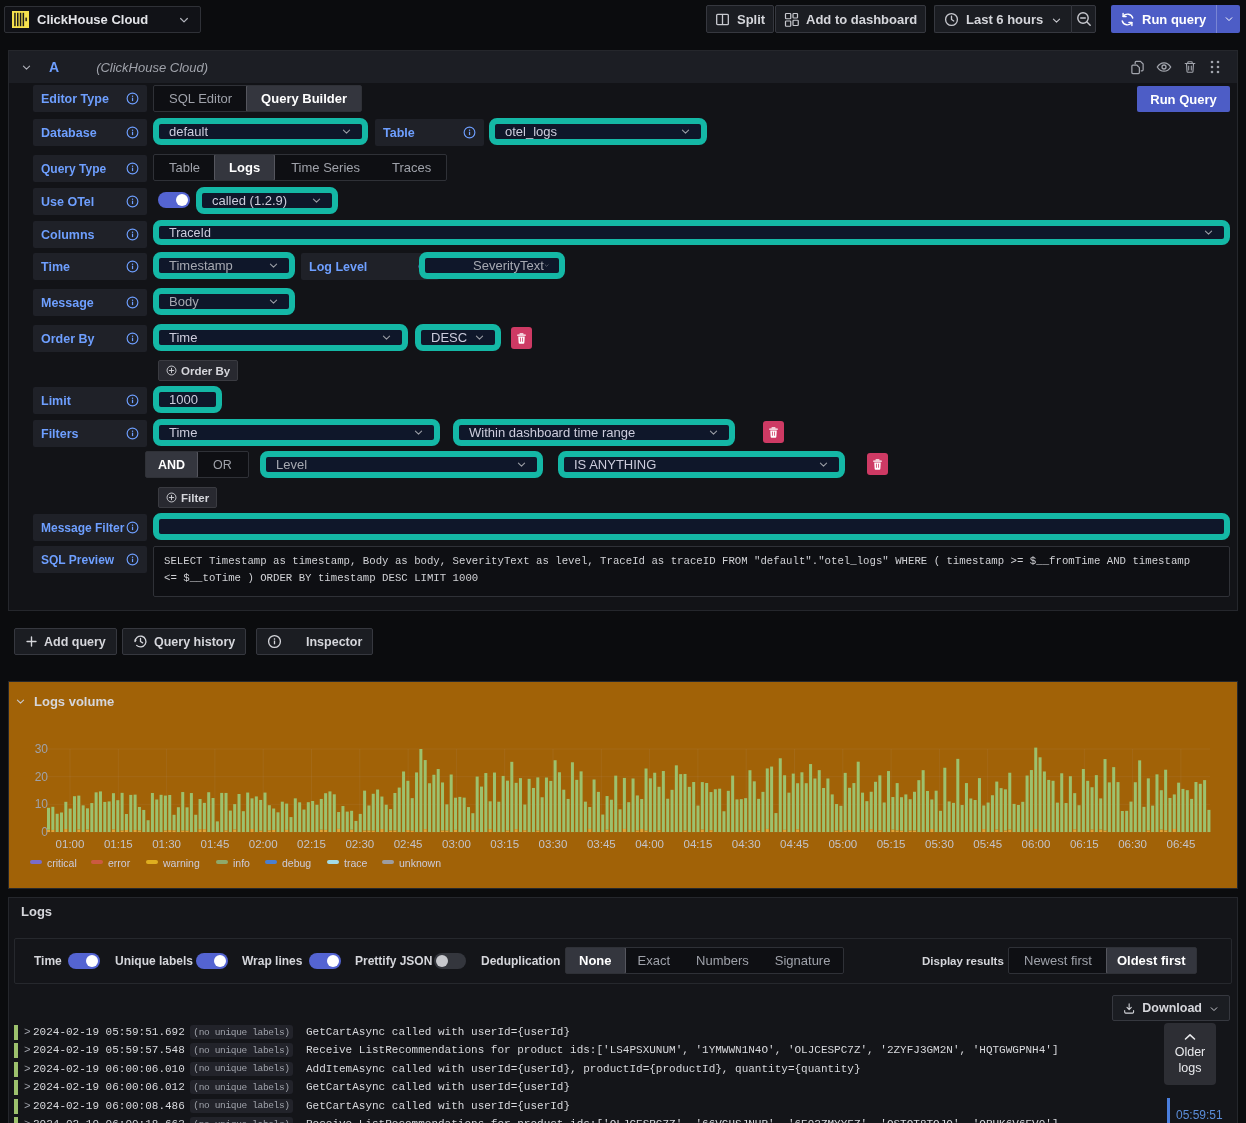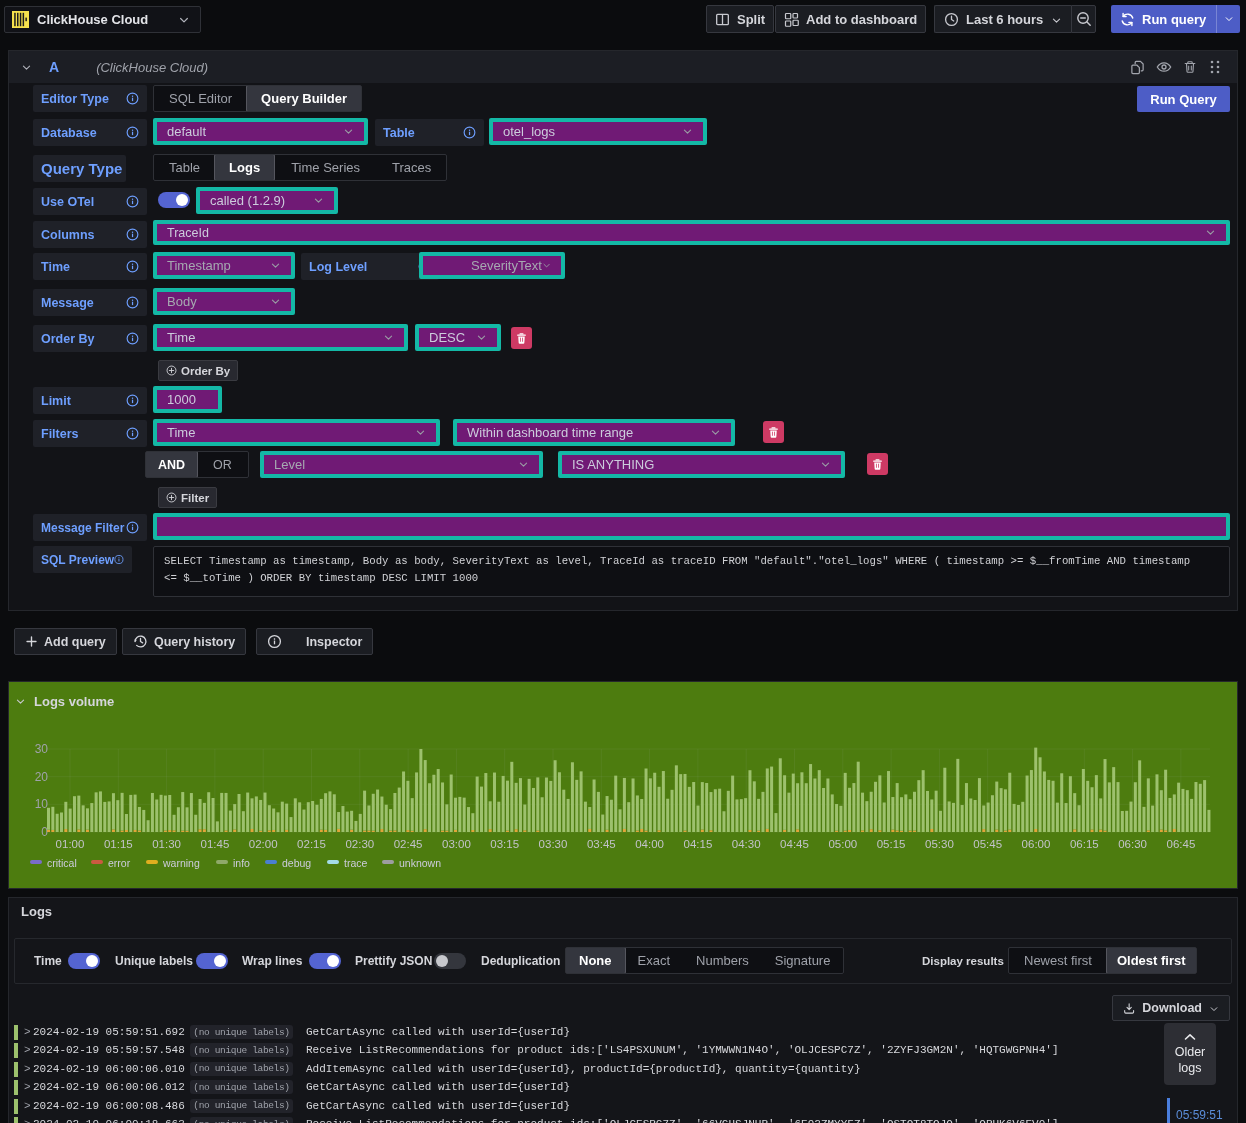--- a/index.html
+++ b/index.html
@@ -1,17 +1,17 @@
 <!DOCTYPE html>
 <html><head><meta charset="utf-8"><style>
 *{margin:0;padding:0;box-sizing:border-box;}
 html,body{width:1246px;height:1123px;background:#0b0c0e;font-family:"Liberation Sans",sans-serif;overflow:hidden;position:relative;}
 .abs{position:absolute;}
 .lbl{position:absolute;background:#1f2128;color:#6e9fff;font-size:12px;font-weight:700;display:flex;align-items:center;padding:0 8px 0 8px;height:27px;border-radius:2px;justify-content:space-between;white-space:nowrap;}
-.inp{position:absolute;background:#701a75;border:4px solid #14b8a6;border-radius:2px;color:#ccccdc;font-size:13px;display:flex;align-items:center;padding:0 10px;height:27px;white-space:nowrap;}
+.inp{position:absolute;background:#0f172a;border:6px solid #14b8a6;border-radius:8px;color:#ccccdc;font-size:13px;display:flex;align-items:center;padding:0 10px;height:27px;white-space:nowrap;}
 .inp>svg{margin-left:auto;}
 .inp .ph{color:#a6a9b1;}
 .seg{position:absolute;background:#0e0f13;border:1px solid #2f3137;border-radius:2px;display:flex;align-items:stretch;height:27px;overflow:hidden;}
 .seg .o{display:flex;align-items:center;padding:0 13px;color:#9fa2aa;font-size:13px;white-space:nowrap;}
 .seg .sel{background:#34363e;border:1px solid #55565e;border-radius:2px;color:#fff;font-weight:700;margin:-1px;}
 .tbtn{position:absolute;background:#1b1d22;border:1px solid #36383f;border-radius:2px;display:flex;align-items:center;color:#d5d6db;font-size:13px;font-weight:700;height:28px;padding:0 8px;gap:7px;white-space:nowrap;}
 .trash{position:absolute;width:21px;height:22px;background:#ce3a64;border-radius:3px;display:flex;align-items:center;justify-content:center;}
 .sw{position:absolute;width:32px;height:16px;border-radius:8px;}
 .sw.on{background:#5464d2;}
 .sw.off{background:#34363d;}
@@ -154,21 +154,21 @@
       <rect x="7.3" y="7" width="1.5" height="4.2" fill="#6e9fff"></rect>
       <rect x="7.3" y="4.4" width="1.5" height="1.6" fill="#6e9fff"></rect>
     </svg>
   </div>
 <div class="inp" style="left:489px;top:118px;width:218px;font-size:13px;">
     <span class="">otel_logs</span>
     <svg class="ico" width="11" height="11" viewBox="0 0 16 16" fill="none">
       <path d="M3.5 6l4.5 4.5L12.5 6" stroke="#9a9da5" stroke-width="1.6" stroke-linecap="round" stroke-linejoin="round"></path>
     </svg>
   </div>
-<div class="lbl" style="left:33px;top:155px;width:93px;font-size:15px;">
+<div class="lbl" style="left:33px;top:155px;width:114px;font-size:12px;">
     <span>Query Type</span>
     <svg class="ico" width="13" height="13" viewBox="0 0 16 16" fill="none">
       <circle cx="8" cy="8" r="6.6" stroke="#6e9fff" stroke-width="1.4"></circle>
       <rect x="7.3" y="7" width="1.5" height="4.2" fill="#6e9fff"></rect>
       <rect x="7.3" y="4.4" width="1.5" height="1.6" fill="#6e9fff"></rect>
     </svg>
   </div>
 <div class="seg" style="left:153px;top:154px;">
     <div class="o" style="padding:0 15px;">Table</div>
     <div class="o sel" style="padding:0 14px;">Logs</div>
@@ -355,21 +355,21 @@
   </div>
 <div class="lbl" style="left:33px;top:514px;width:114px;font-size:12px;">
     <span>Message Filter</span>
     <svg class="ico" width="13" height="13" viewBox="0 0 16 16" fill="none">
       <circle cx="8" cy="8" r="6.6" stroke="#6e9fff" stroke-width="1.4"></circle>
       <rect x="7.3" y="7" width="1.5" height="4.2" fill="#6e9fff"></rect>
       <rect x="7.3" y="4.4" width="1.5" height="1.6" fill="#6e9fff"></rect>
     </svg>
   </div>
 <div class="inp" style="left:153px;top:513px;width:1077px;"></div>
-<div class="lbl" style="left:33px;top:546px;width:99px;font-size:12px;">
+<div class="lbl" style="left:33px;top:546px;width:114px;font-size:12px;">
     <span>SQL Preview</span>
     <svg class="ico" width="13" height="13" viewBox="0 0 16 16" fill="none">
       <circle cx="8" cy="8" r="6.6" stroke="#6e9fff" stroke-width="1.4"></circle>
       <rect x="7.3" y="7" width="1.5" height="4.2" fill="#6e9fff"></rect>
       <rect x="7.3" y="4.4" width="1.5" height="1.6" fill="#6e9fff"></rect>
     </svg>
   </div>
 <div class="abs mono" style="left:153px;top:546px;width:1077px;height:51px;background:#0e0f13;border:1px solid #2f3137;border-radius:2px;color:#d0d1d5;font-size:10.7px;line-height:17px;padding:6px 10px;white-space:nowrap;">SELECT Timestamp as timestamp, Body as body, SeverityText as level, TraceId as traceID FROM "default"."otel_logs" WHERE ( timestamp &gt;= $__fromTime AND timestamp<br>&lt;= $__toTime ) ORDER BY timestamp DESC LIMIT 1000</div>
 <div class="tbtn" style="left:14px;top:628px;height:27px;font-size:12.5px;padding:0 10px;gap:6px;">
     <svg class="ico" width="13" height="13" viewBox="0 0 16 16" fill="none">
@@ -386,21 +386,21 @@
     <span>Query history</span>
   </div>
 <div class="tbtn" style="left:256px;top:628px;height:27px;font-size:12.5px;padding:0 10px;gap:24px;">
     <svg class="ico" width="15" height="15" viewBox="0 0 16 16" fill="none">
       <circle cx="8" cy="8" r="6.3" stroke="#d5d6db" stroke-width="1.4"></circle>
       <rect x="7.3" y="7" width="1.4" height="4" fill="#d5d6db"></rect>
       <rect x="7.3" y="4.6" width="1.4" height="1.5" fill="#d5d6db"></rect>
     </svg>
     <span>Inspector</span>
   </div>
-<div class="abs" style="left:8px;top:681px;width:1230px;height:208px;background:#4d7c0f;border:1px solid #25272c;">
+<div class="abs" style="left:8px;top:681px;width:1230px;height:208px;background:#a16207;border:1px solid #25272c;">
 <div class="abs" style="left:6px;top:12px;display:flex;align-items:center;gap:8px;">
       <svg class="ico" width="11" height="11" viewBox="0 0 16 16" fill="none">
         <path d="M3.5 6l4.5 4.5L12.5 6" stroke="#c8c9cf" stroke-width="1.6" stroke-linecap="round" stroke-linejoin="round"></path>
       </svg>
       <span style="color:#d5d6db;font-size:13px;font-weight:700;">Logs volume</span>
     </div>
 </div>
 <svg class="abs" style="left:8px;top:681px;" width="1230" height="208" viewBox="0 0 1230 208">
     <line x1="38" y1="151.0" x2="1202" y2="151.0" stroke="rgba(204,204,220,0.07)" stroke-width="1"></line>
     <text x="40" y="155.0" fill="#9fa2aa" font-size="12" text-anchor="end" font-family="Liberation Sans,sans-serif">0</text>

